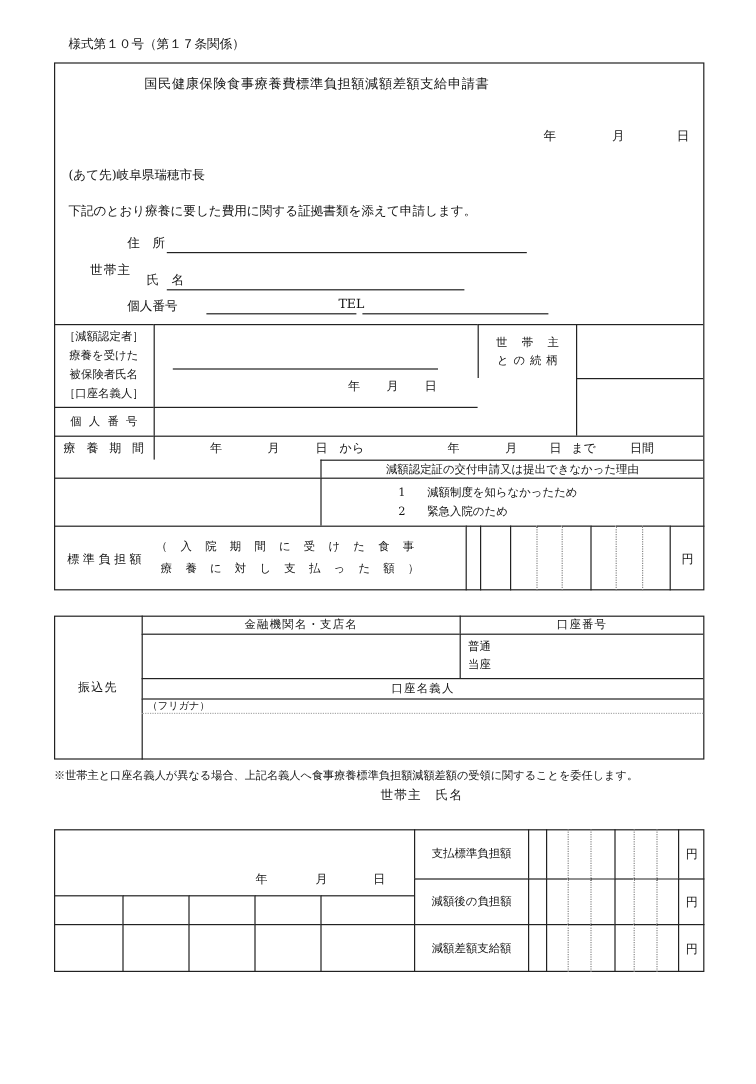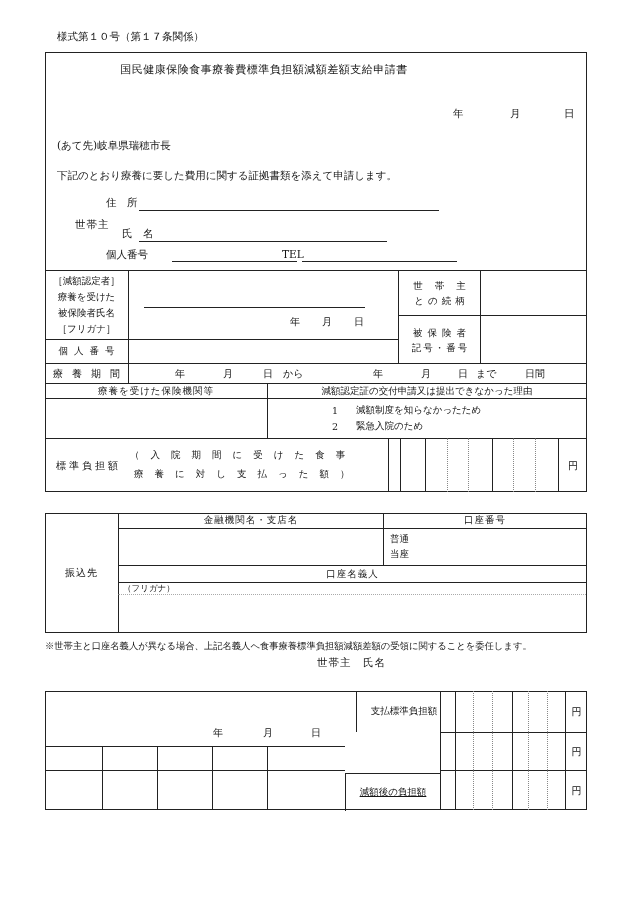--- a/index.html
+++ b/index.html
@@ -49,38 +49,34 @@
   <div class="ul" style="left:139px;top:228px;width:248px;height:14px;"></div>
   <div class="t s105" style="left:106px;top:248px;">個人番号</div>
   <div class="ul" style="left:172px;top:249px;width:125px;height:13px;"></div>
   <div class="t s105" style="left:282px;top:248px;">TEL</div>
   <div class="ul" style="left:302px;top:249px;width:155px;height:13px;"></div>
 
   <div class="c nl col s95" style="left:45px;top:270px;width:83px;height:69px;line-height:16px;">
     <span>［減額認定者］</span>
     <span>療養を受けた</span>
     <span>被保険者氏名</span>
-    <span>［フリガナ］</span>
+    <span>［口座名義人］</span>
   </div>
   <div class="c" style="left:128px;top:270px;width:270px;height:69px;"></div>
   <div class="ul" style="left:144px;top:294px;width:221px;height:14px;"></div>
   <div class="t" style="left:290px;top:315px;">年</div>
   <div class="t" style="left:322px;top:315px;">月</div>
   <div class="t" style="left:354px;top:315px;">日</div>
 
   <div class="c col s95" style="left:398px;top:270px;width:82px;height:45px;line-height:15px;">
     <span style="letter-spacing:12px;margin-right:-12px;">世帯主</span>
     <span style="letter-spacing:4px;margin-right:-4px;">との続柄</span>
   </div>
   <div class="c" style="left:480px;top:270px;width:106px;height:45px;"></div>
 
-  <div class="c col s95" style="left:398px;top:315px;width:82px;height:48px;line-height:15px;">
-    <span style="letter-spacing:5px;margin-right:-5px;">被保険者</span>
-    <span style="letter-spacing:2px;margin-right:-2px;">記号・番号</span>
-  </div>
   <div class="c" style="left:480px;top:315px;width:106px;height:48px;"></div>
 
   <div class="c nl s95" style="left:45px;top:339px;width:83px;height:24px;">
     <span style="letter-spacing:6px;margin-right:-6px;">個人番号</span>
   </div>
   <div class="c" style="left:128px;top:339px;width:270px;height:24px;"></div>
 
   <div class="c nl" style="left:45px;top:363px;width:83px;height:20px;">
     <span style="letter-spacing:9px;margin-right:-9px;">療養期間</span>
   </div>
@@ -88,21 +84,20 @@
   <div class="t" style="left:175px;top:367px;">年</div>
   <div class="t" style="left:223px;top:367px;">月</div>
   <div class="t" style="left:263px;top:367px;">日</div>
   <div class="t" style="left:283px;top:367px;">から</div>
   <div class="t" style="left:373px;top:367px;">年</div>
   <div class="t" style="left:421px;top:367px;">月</div>
   <div class="t" style="left:458px;top:367px;">日</div>
   <div class="t" style="left:476px;top:367px;">まで</div>
   <div class="t" style="left:525px;top:367px;">日間</div>
 
-  <div class="c nl s95" style="left:45px;top:383px;width:222px;height:15px;letter-spacing:1px;">療養を受けた保険機関等</div>
   <div class="c s95" style="left:267px;top:383px;width:319px;height:15px;">減額認定証の交付申請又は提出できなかった理由</div>
 
   <div class="c nl" style="left:45px;top:398px;width:222px;height:40px;"></div>
   <div class="c col s95" style="left:267px;top:398px;width:319px;height:40px;align-items:flex-start;padding-left:60px;gap:3px;">
     <span class="reason-line">
       <span class="reason-no">1</span>
       <span>減額制度を知らなかったため</span>
     </span>
     <span class="reason-line">
       <span class="reason-no">2</span>
@@ -156,44 +151,45 @@
   <div class="c" style="left:102px;top:746px;width:55px;height:24px;"></div>
   <div class="c" style="left:157px;top:746px;width:55px;height:24px;"></div>
   <div class="c" style="left:212px;top:746px;width:55px;height:24px;"></div>
   <div class="c" style="left:267px;top:746px;width:78px;height:24px;"></div>
   <div class="c nl" style="left:45px;top:770px;width:57px;height:40px;"></div>
   <div class="c" style="left:102px;top:770px;width:55px;height:40px;"></div>
   <div class="c" style="left:157px;top:770px;width:55px;height:40px;"></div>
   <div class="c" style="left:212px;top:770px;width:55px;height:40px;"></div>
   <div class="c" style="left:267px;top:770px;width:78px;height:40px;"></div>
 
-  <div class="c nt s95" style="left:356px;top:691px;width:95px;height:41px;">支払標準負担額</div>
+  <div class="c nt s95" style="left:345px;top:691px;width:95px;height:41px;">支払標準負担額</div>
   <div class="c nt" style="left:440px;top:691px;width:15px;height:41px;"></div>
   <div class="c nt" style="left:455px;top:691px;width:18px;height:41px;"></div>
   <div class="c nt dl" style="left:473px;top:691px;width:19px;height:41px;"></div>
   <div class="c nt dl" style="left:492px;top:691px;width:20px;height:41px;"></div>
   <div class="c nt" style="left:512px;top:691px;width:16px;height:41px;"></div>
   <div class="c nt dl" style="left:528px;top:691px;width:19px;height:41px;"></div>
   <div class="c nt dl" style="left:547px;top:691px;width:18px;height:41px;"></div>
   <div class="c nt" style="left:565px;top:691px;width:22px;height:41px;">
     <span>円</span>
   </div>
 
-  <div class="c s95" style="left:345px;top:773px;width:95px;height:38px;text-decoration:underline;">減額後の負担額</div>
+  <div class="c s95" style="left:345px;top:732px;width:95px;height:38px;">減額後の負担額</div>
   <div class="c" style="left:440px;top:732px;width:15px;height:38px;"></div>
   <div class="c" style="left:455px;top:732px;width:18px;height:38px;"></div>
   <div class="c dl" style="left:473px;top:732px;width:19px;height:38px;"></div>
   <div class="c dl" style="left:492px;top:732px;width:20px;height:38px;"></div>
   <div class="c" style="left:512px;top:732px;width:16px;height:38px;"></div>
   <div class="c dl" style="left:528px;top:732px;width:19px;height:38px;"></div>
   <div class="c dl" style="left:547px;top:732px;width:18px;height:38px;"></div>
   <div class="c" style="left:565px;top:732px;width:22px;height:38px;">
     <span>円</span>
   </div>
 
+  <div class="c s95" style="left:345px;top:770px;width:95px;height:40px;">減額差額支給額</div>
   <div class="c" style="left:440px;top:770px;width:15px;height:40px;"></div>
   <div class="c" style="left:455px;top:770px;width:18px;height:40px;"></div>
   <div class="c dl" style="left:473px;top:770px;width:19px;height:40px;"></div>
   <div class="c dl" style="left:492px;top:770px;width:20px;height:40px;"></div>
   <div class="c" style="left:512px;top:770px;width:16px;height:40px;"></div>
   <div class="c dl" style="left:528px;top:770px;width:19px;height:40px;"></div>
   <div class="c dl" style="left:547px;top:770px;width:18px;height:40px;"></div>
   <div class="c" style="left:565px;top:770px;width:22px;height:40px;">
     <span>円</span>
   </div>

